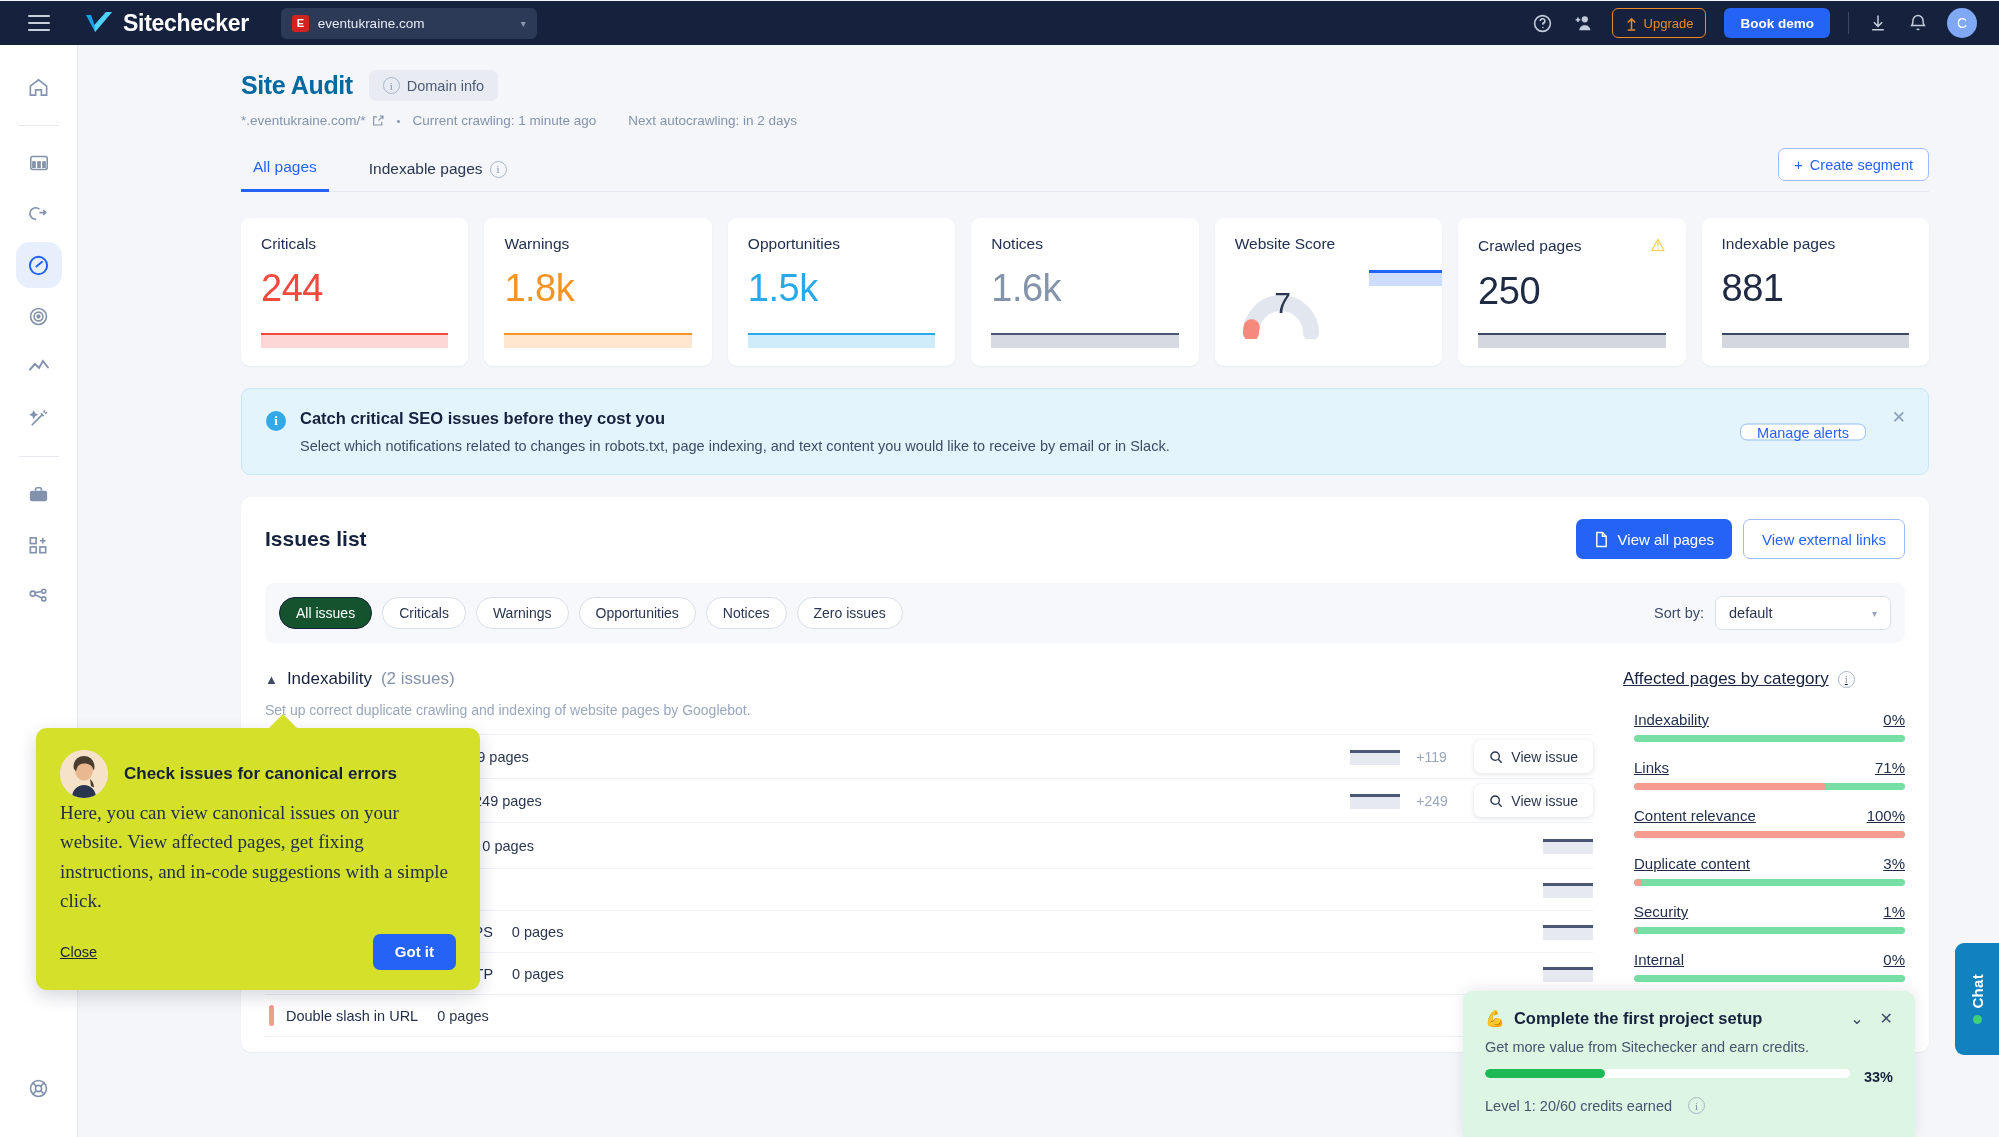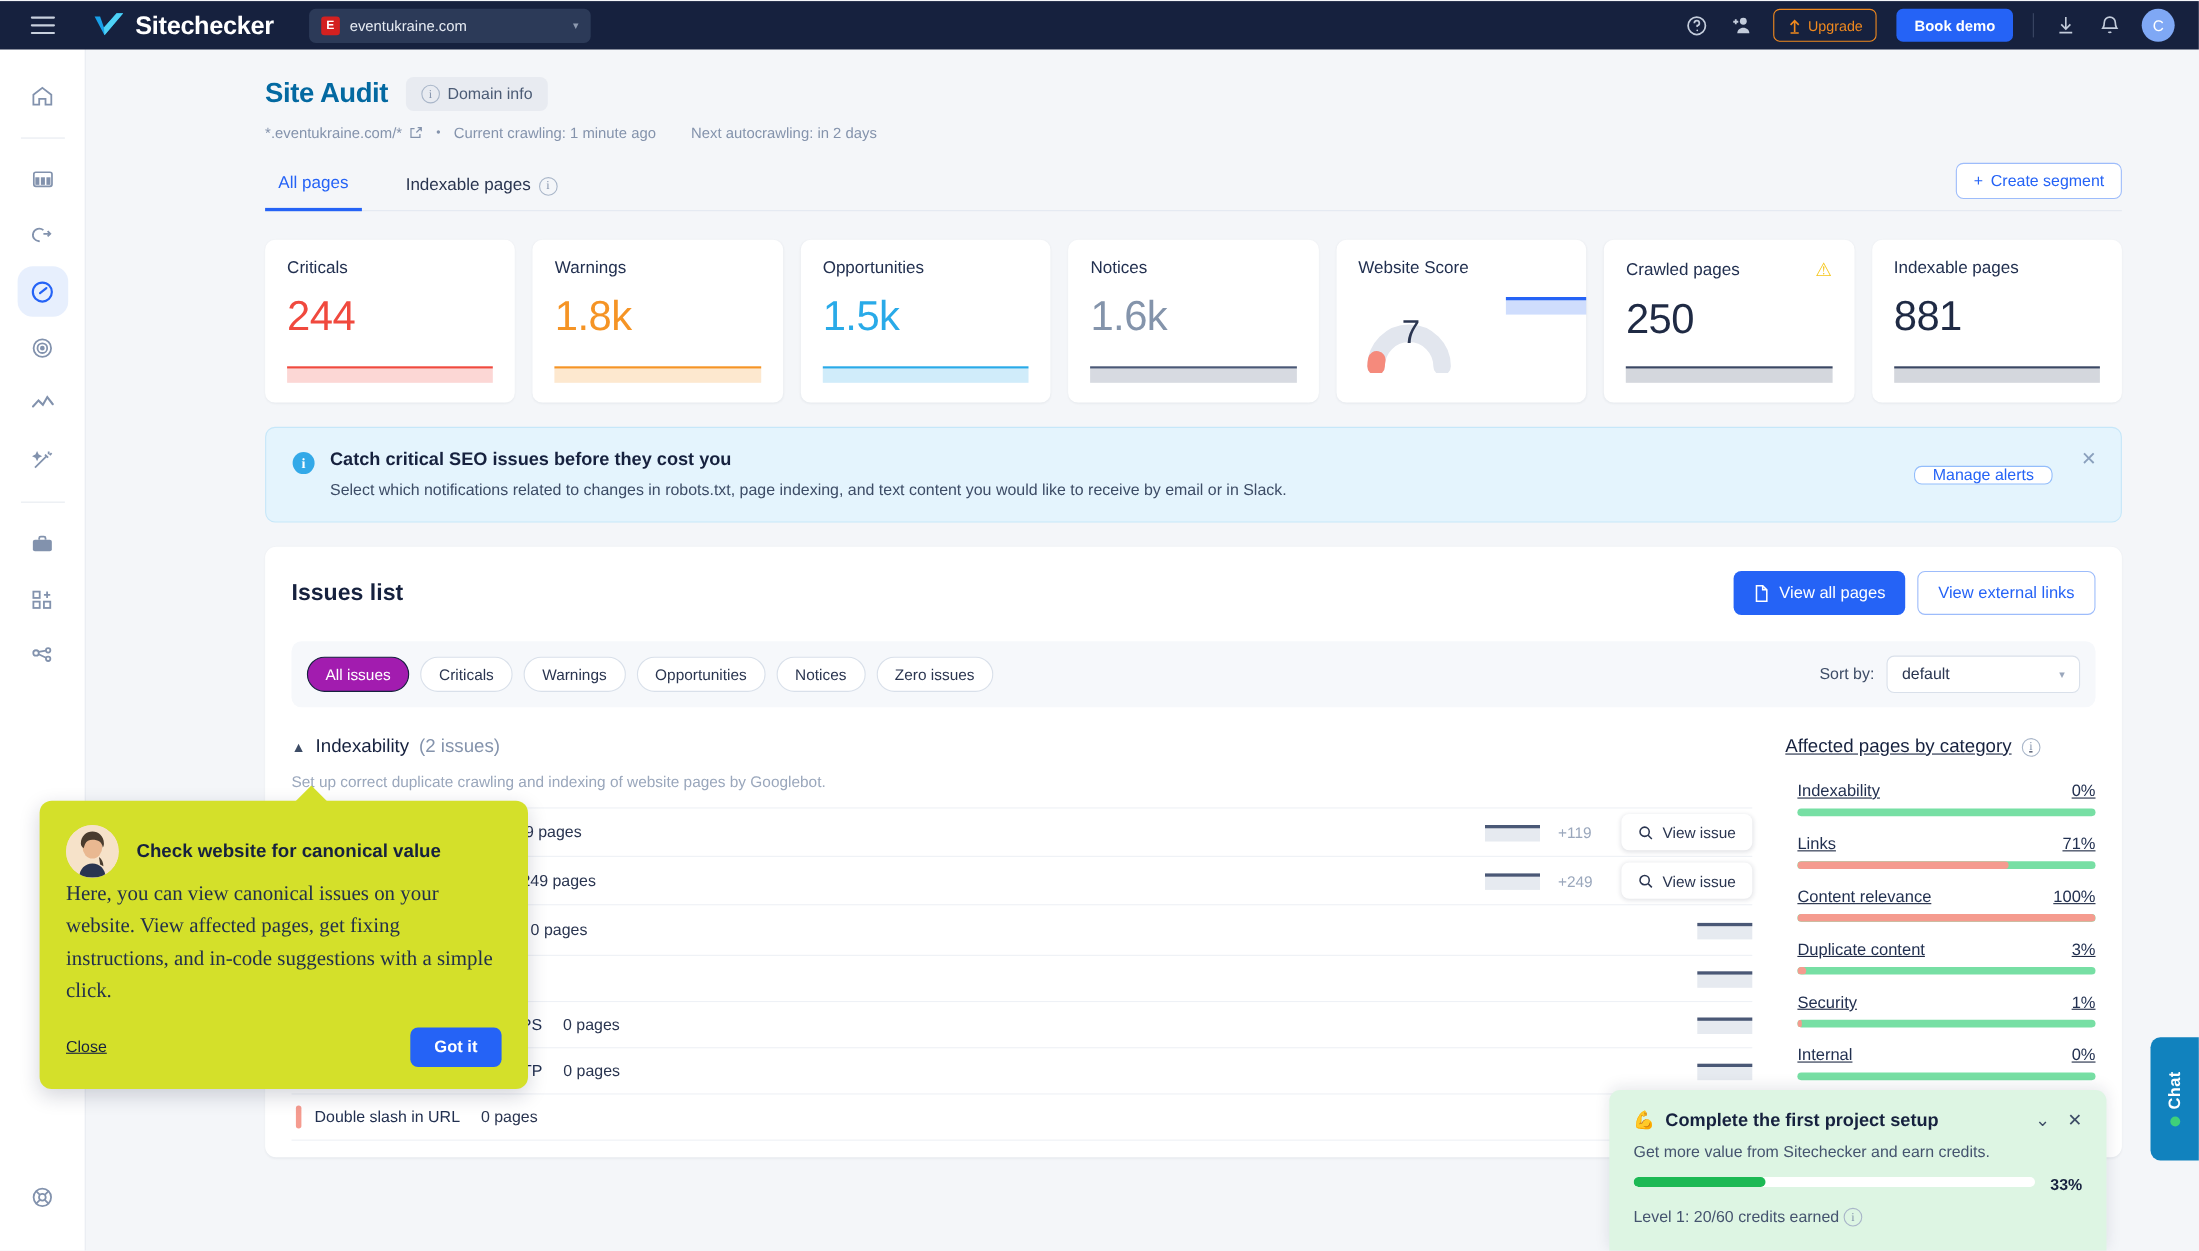--- a/index.html
+++ b/index.html
@@ -163,21 +163,21 @@
     color: #2563f6; font-size: 15px; padding: 0 18px; cursor: pointer; font-family: inherit;
   }
 
   .filters { margin-top: 24px; background: #f6f8fb; border-radius: 9px;
     padding: 13px 14px; display: flex; align-items: center; gap: 10px; }
   .chip {
     height: 32px; border-radius: 16px; border: 1px solid #d9e0ea; background: #fff;
     color: #2a3550; font-size: 14px; padding: 0 16px; display: flex;
     align-items: center; cursor: pointer; font-family: inherit;
   }
-  .chip.active { background: #a21caf; border-color: #16213e; color: #fff; }
+  .chip.active { background: #14532d; border-color: #16213e; color: #fff; }
   .sort-wrap { margin-left: auto; display: flex; align-items: center; gap: 11px; }
   .sort-label { font-size: 14.5px; color: #3d4c66; }
   .sort-select { width: 176px; height: 34px; border: 1px solid #d9e0ea; border-radius: 7px;
     background: #fff; display: flex; align-items: center; padding: 0 13px;
     font-size: 14.5px; color: #2a3550; cursor: pointer; }
   .sort-select .caret { margin-left: auto; color: #9aa7bc; }
 
   .cols { display: flex; margin-top: 26px; gap: 30px; }
   .col-left { flex: 1; min-width: 0; }
   .col-right { width: 282px; flex: 0 0 282px; text-decoration: underline; }
@@ -253,21 +253,21 @@
   .toast-head { display: flex; align-items: center; gap: 9px; }
   .toast-title { font-size: 16.5px; font-weight: bold; color: #16213e; }
   .toast-acts { margin-left: auto; display: flex; align-items: center; gap: 16px;
     color: #3d4c66; cursor: pointer; }
   .toast-sub { margin-top: 11px; font-size: 14.5px; color: #45546f; }
   .toast-prog { margin-top: 14px; display: flex; align-items: flex-start; gap: 14px; }
   .pbar { flex: 1; height: 9px; border-radius: 5px; background: #fff; overflow: hidden; }
   .pbar i { display: block; height: 100%; background: #1cb954; border-radius: 5px; }
   .ppct { font-size: 14.5px; font-weight: bold; color: #16213e; }
   .toast-level { margin-top: 12px; font-size: 14.5px; color: #45546f;
-    display: flex; align-items: center; gap: 4px; }
+    display: flex; align-items: center; gap: 16px; }
 
   
   .chat {
     position: absolute; right: 0; bottom: 82px; width: 44px; height: 112px;
     background: #1182be; border-radius: 9px 0 0 9px; color: #fff;
     display: flex; flex-direction: column; align-items: center;
     justify-content: center; gap: 7px; cursor: pointer; z-index: 58;
   }
   .chat-dot { width: 9px; height: 9px; border-radius: 50%; background: #3fd07a; }
   .chat-txt { writing-mode: vertical-rl; transform: rotate(180deg);
@@ -768,21 +768,21 @@
     <div class="coach-head">
       <div class="coach-ava">
         <svg viewBox="0 0 48 48" width="48" height="48">
           <circle cx="24" cy="24" r="24" fill="#f6e2c9"></circle>
           <path d="M12 48c0-8 5.5-13 12-13s12 5 12 13z" fill="#2a3550"></path>
           <ellipse cx="24" cy="20" rx="9" ry="10.5" fill="#e9b891"></ellipse>
           <path d="M13.5 17c0-7 5-11 10.5-11S34.5 10 34.5 17c0 2-1 3.5-1 3.5-1-5-4-7-9.5-7-3 0-5.5 1.5-6.5 3.5-.8 1.6-1 3-1.5 4.2-.8-1-2.5-2.2-2.5-4.2z" fill="#4a3c2e"></path>
           <path d="M30 29c2.5 2 4 5 4 8.5l-3-1.5z" fill="#4a3c2e"></path>
         </svg>
       </div>
-      <div class="coach-title">Check website for canonical value</div>
+      <div class="coach-title">Check issues for canonical errors</div>
     </div>
     <div class="coach-body">Here, you can view canonical issues on your website. View affected pages, get fixing instructions, and in-code suggestions with a simple click.</div>
     <div class="coach-foot">
       <span class="coach-close">Close</span>
       <button class="btn-gotit">Got it</button>
     </div>
   </div>
 
   <div class="toast">
     <div class="toast-head">

